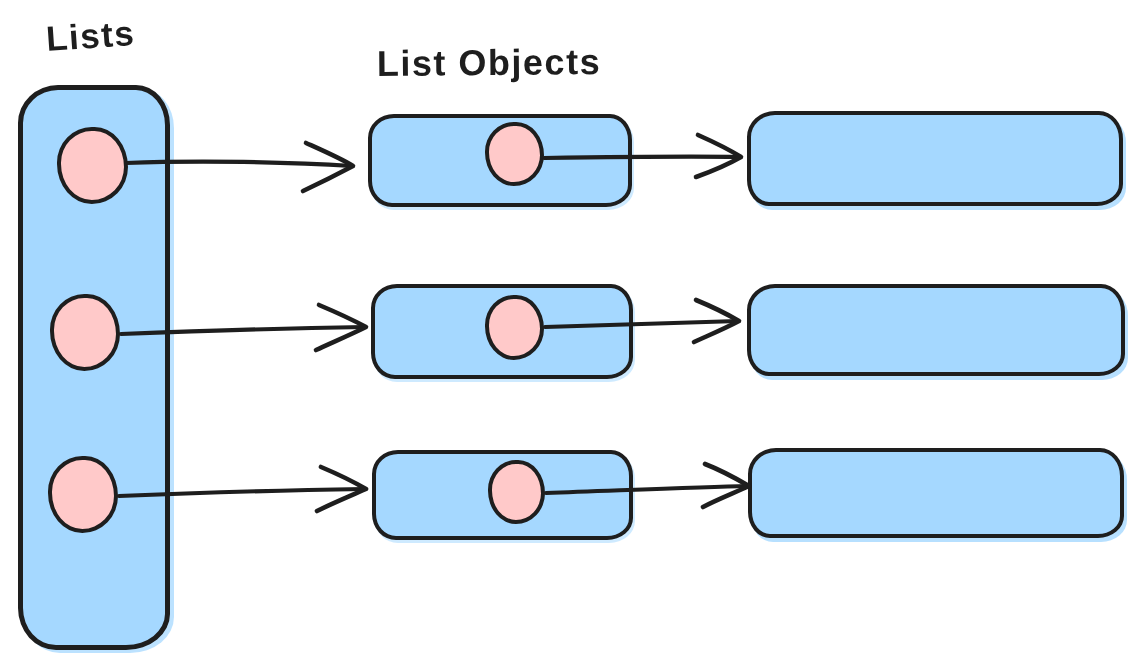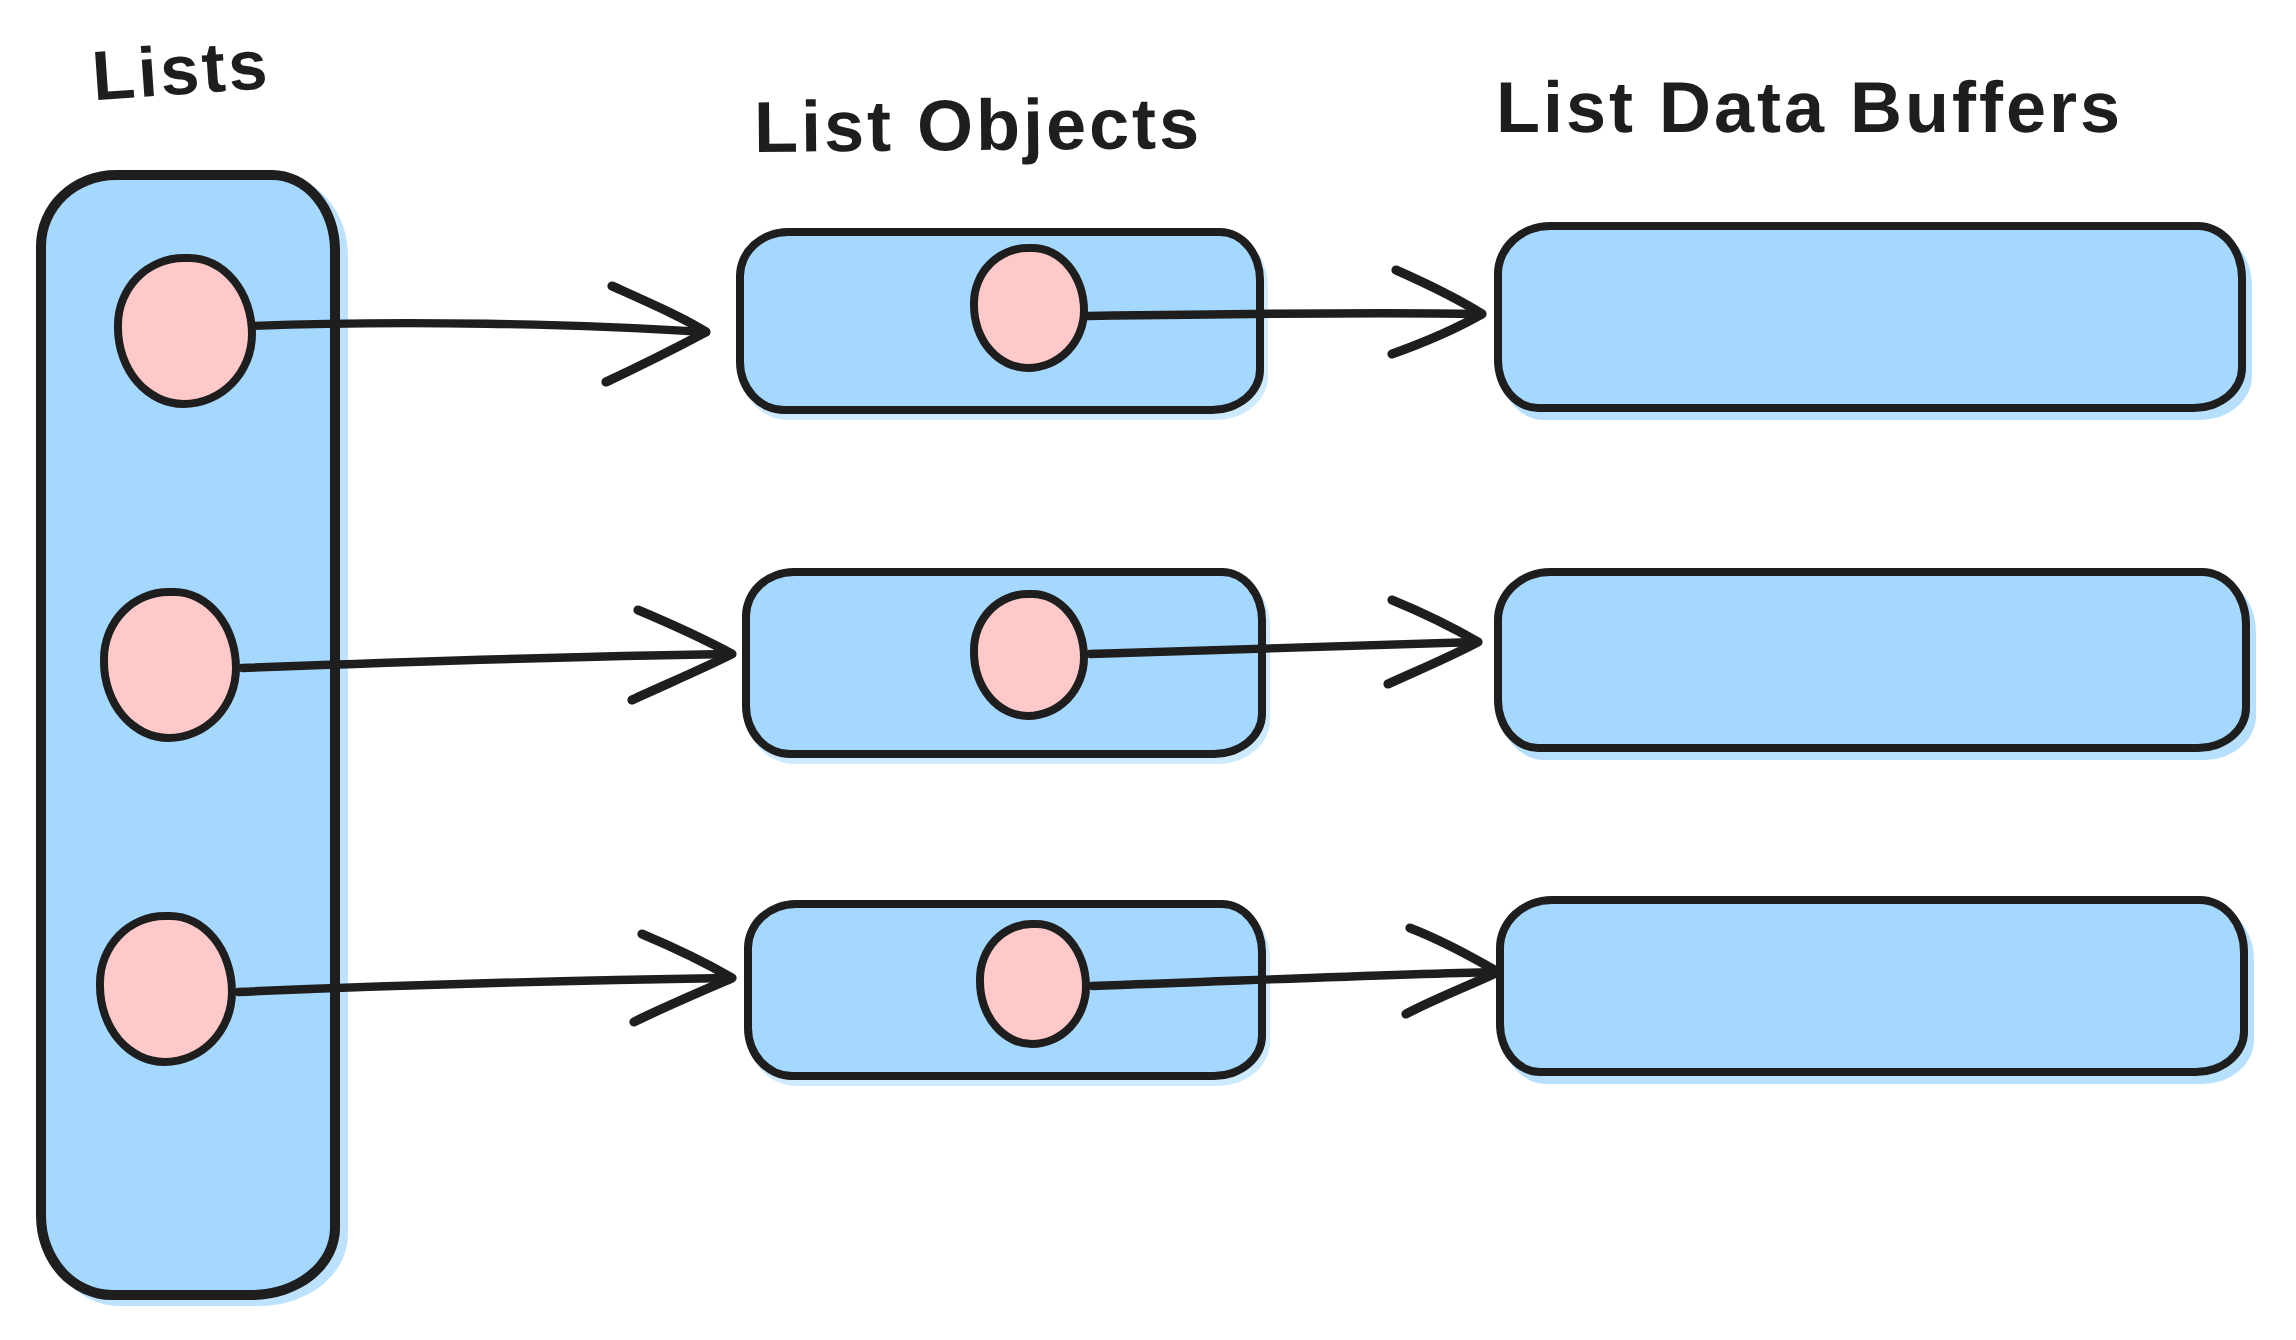--- a/index.html
+++ b/index.html
@@ -86,21 +86,20 @@
   }
   .arrow path.head { stroke-width: 4.6; }
 </style>
 </head>
 <body>
 
 <div class="canvas">
 
   <div class="title title-lists">Lists</div>
   <div class="title title-objects">List Objects</div>
-  <div class="title title-buffers">List Data Buffers</div>
 
   <div class="shape lists-box"></div>
 
   <div class="shape obj obj-1"></div>
   <div class="shape obj obj-2"></div>
   <div class="shape obj obj-3"></div>
 
   <div class="shape buf buf-1"></div>
   <div class="shape buf buf-2"></div>
   <div class="shape buf buf-3"></div>

